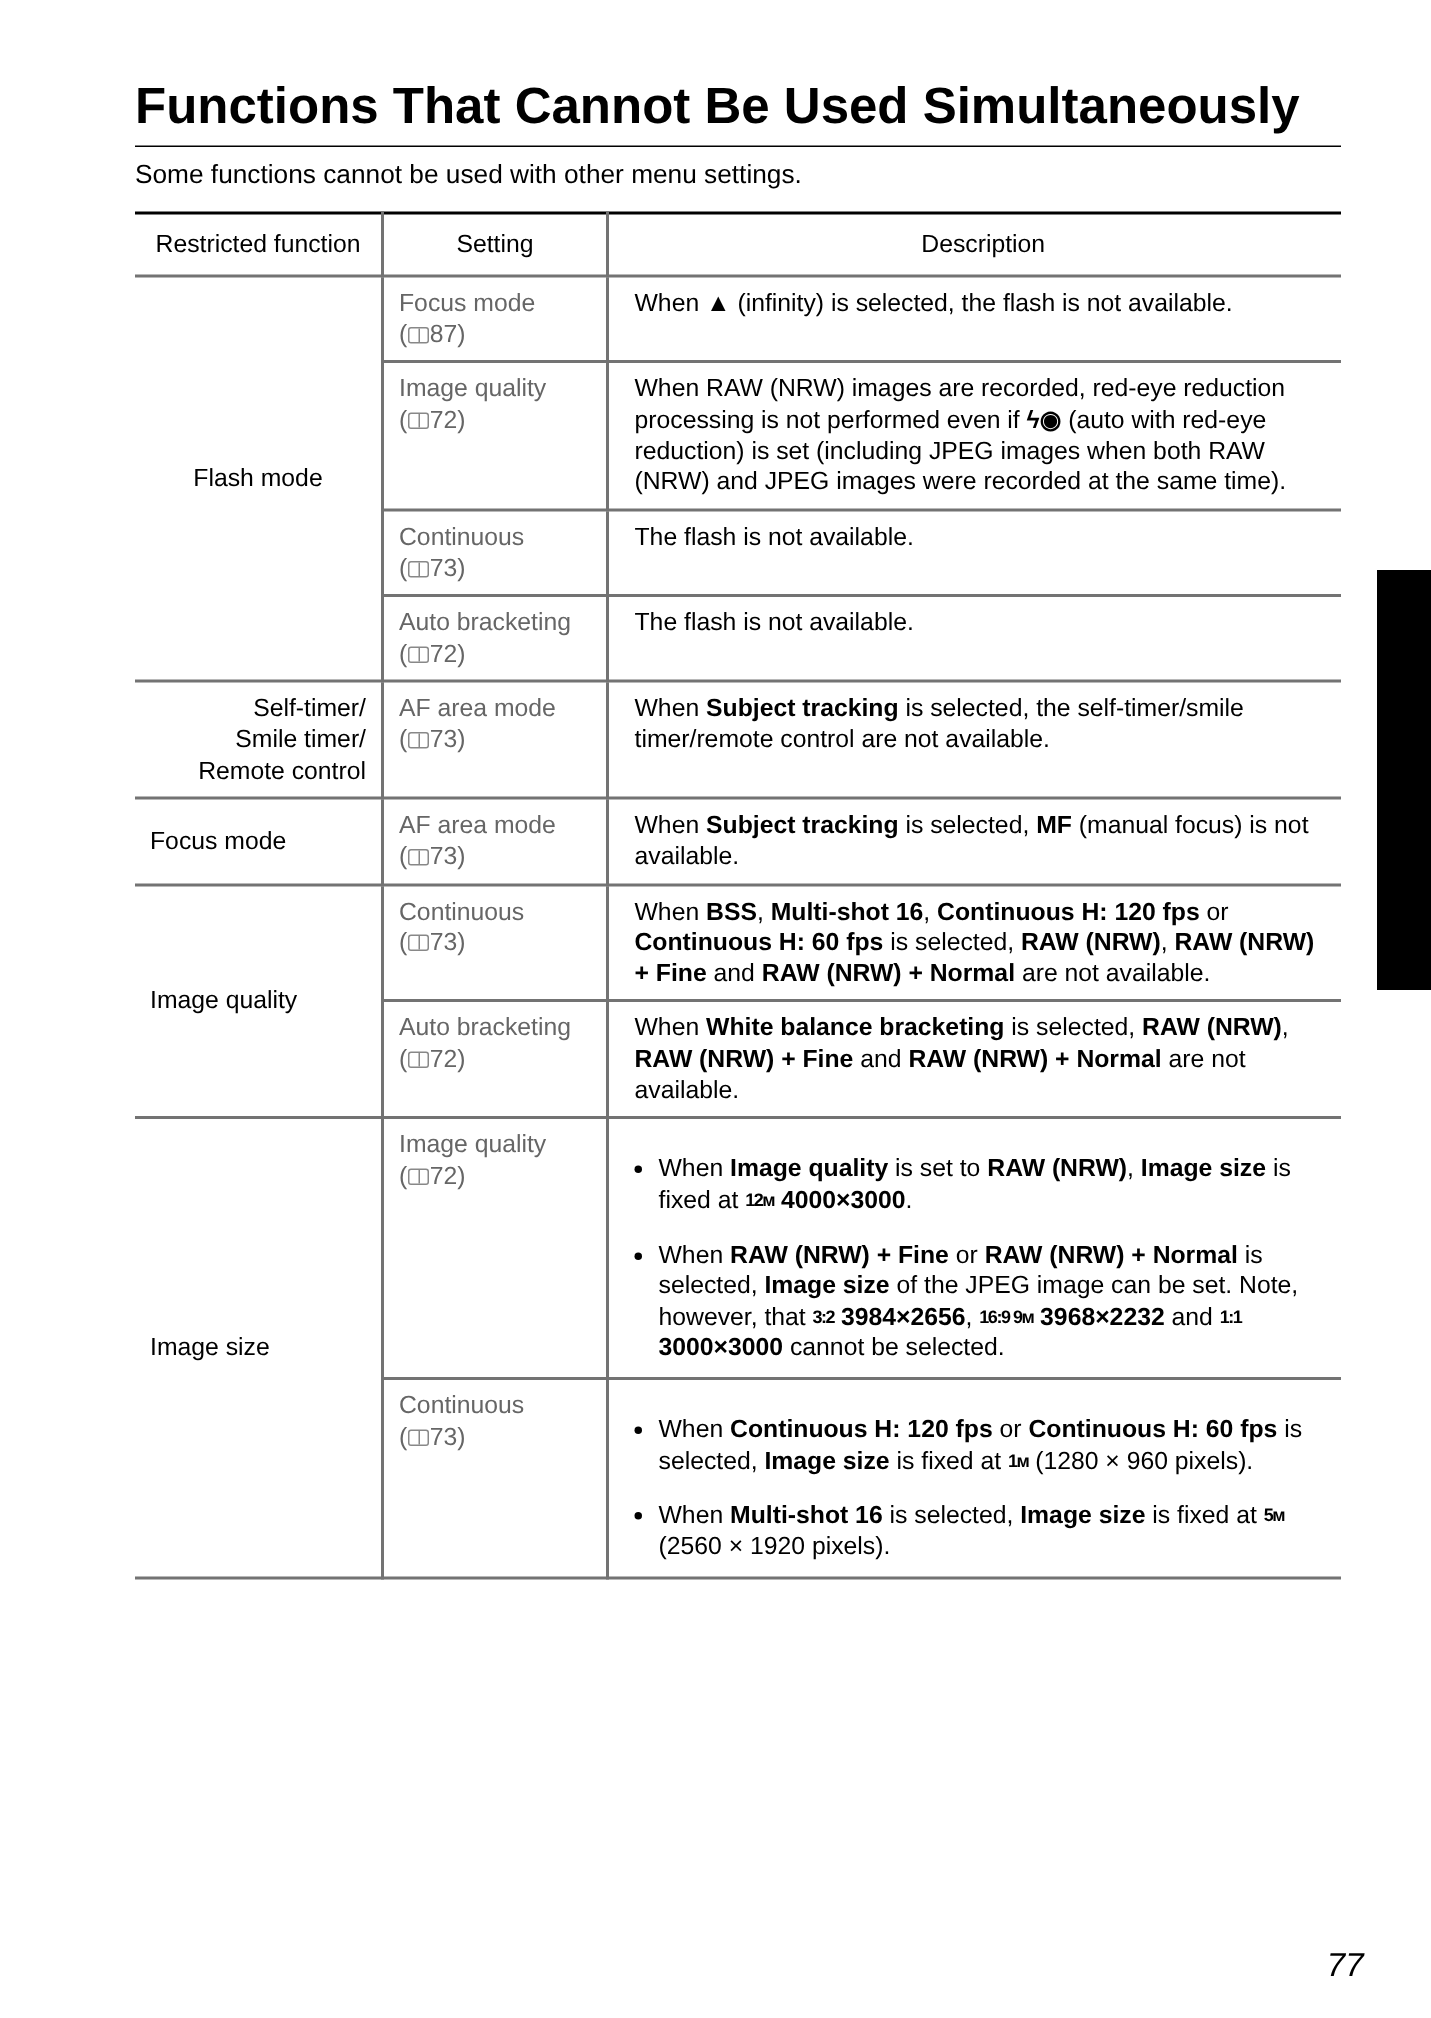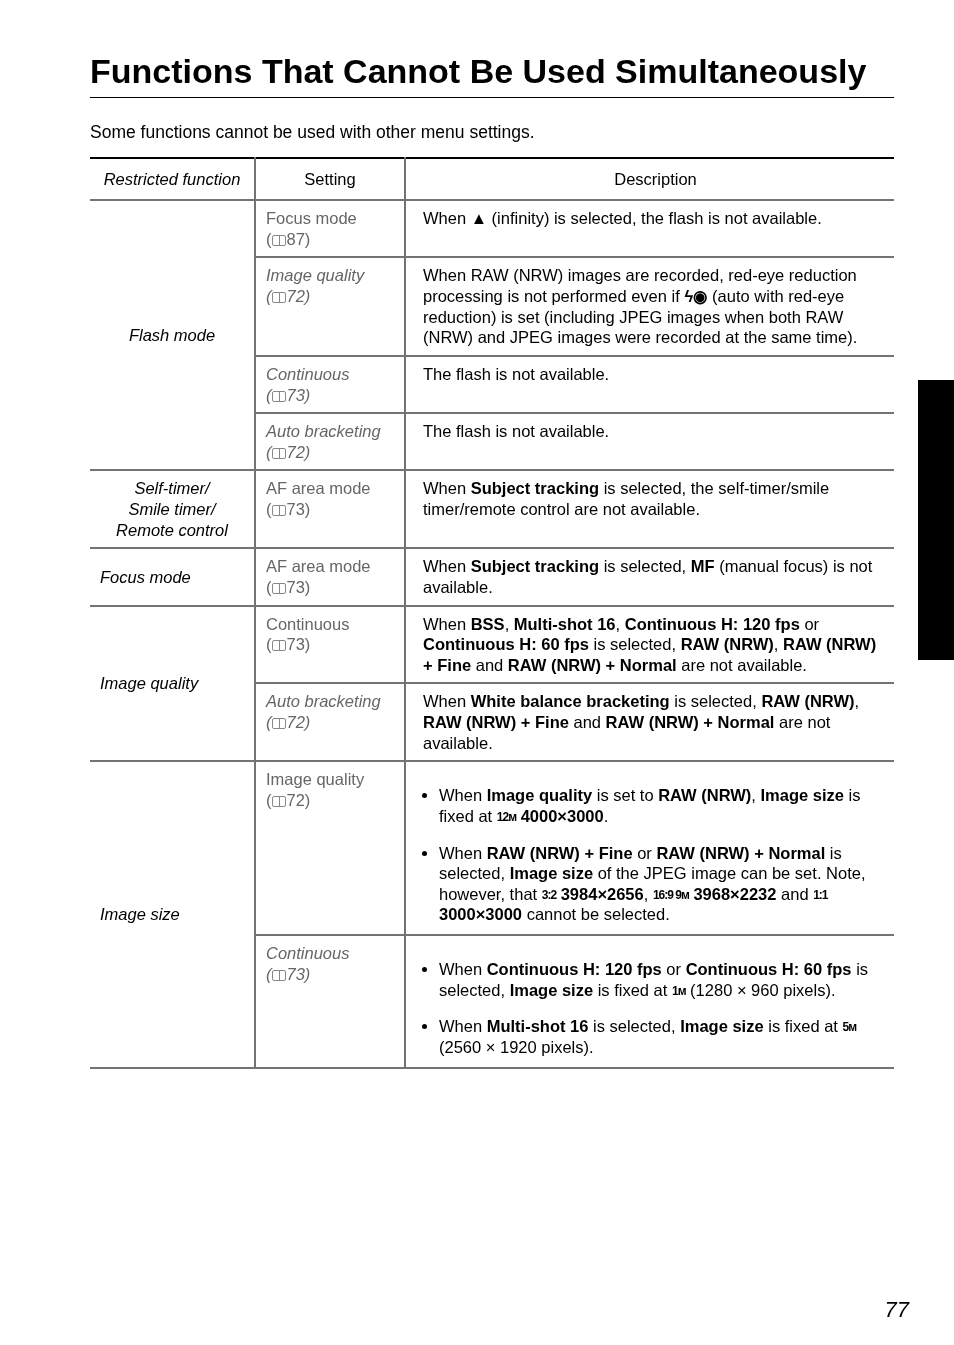--- a/index.html
+++ b/index.html
@@ -9,21 +9,21 @@
     color: #000;
     width: 954px;
     height: 1345px;
     position: relative;
     padding: 50px 60px 30px 90px;
   }
   h1 {
     font-size: 34px;
     font-weight: 700;
     line-height: 1.25;
-    margin-bottom: 24px;
+    margin-bottom: 8px;
     padding-bottom: 4px;
     border-bottom: 1.5px solid #000;
   }
   .intro {
     font-size: 17.5px;
     margin-bottom: 14px;
     font-weight: 400;
   }
   table {
     border-collapse: collapse;
@@ -37,21 +37,21 @@
     font-size: 16.5px;
     line-height: 1.25;
   }
   thead th {
     border-top: 2px solid #000;
     text-align: center;
     font-weight: 400;
     vertical-align: middle;
     padding: 10px 6px;
   }
-  th:first-child, td:first-child { border-left: none; font-style: italic; }
+  th:first-child, td:first-child { border-left: none; }
   th:last-child, td:last-child { border-right: none; padding-left: 17px; }
   col.c1 { width: 165px; }
   col.c2 { width: 150px; }
   td.rfunc { text-align: center; vertical-align: middle; }
   .setting-name { color: #666; }
   .page-ref { color: #666; white-space: nowrap; }
   .b { font-weight: 700; }
   ul.desc { list-style: disc; padding-left: 16px; }
   ul.desc li { margin-bottom: 2px; margin-top: 16px; }
 
@@ -150,21 +150,21 @@
     </tr>
     <tr>
       <td>
         <span class="setting-name">Auto bracketing</span><br>
         <span class="page-ref">(<span class="book-icon"></span><span>72</span>)</span>
       </td>
       <td>The flash is not available.</td>
     </tr>
 
     <tr>
-      <td class="rfunc" style="text-align:center;">Self-timer/<br>Smile timer/<br>Remote control</td>
+      <td class="rfunc" style="text-align:right;">Self-timer/<br>Smile timer/<br>Remote control</td>
       <td>
         <span class="setting-name">AF area mode</span><br>
         <span class="page-ref">(<span class="book-icon"></span><span>73</span>)</span>
       </td>
       <td>
         <span>When </span><span class="b">Subject tracking</span><span> is selected, the self-timer/smile timer/remote control are not available.</span>
       </td>
     </tr>
 
     <tr>

